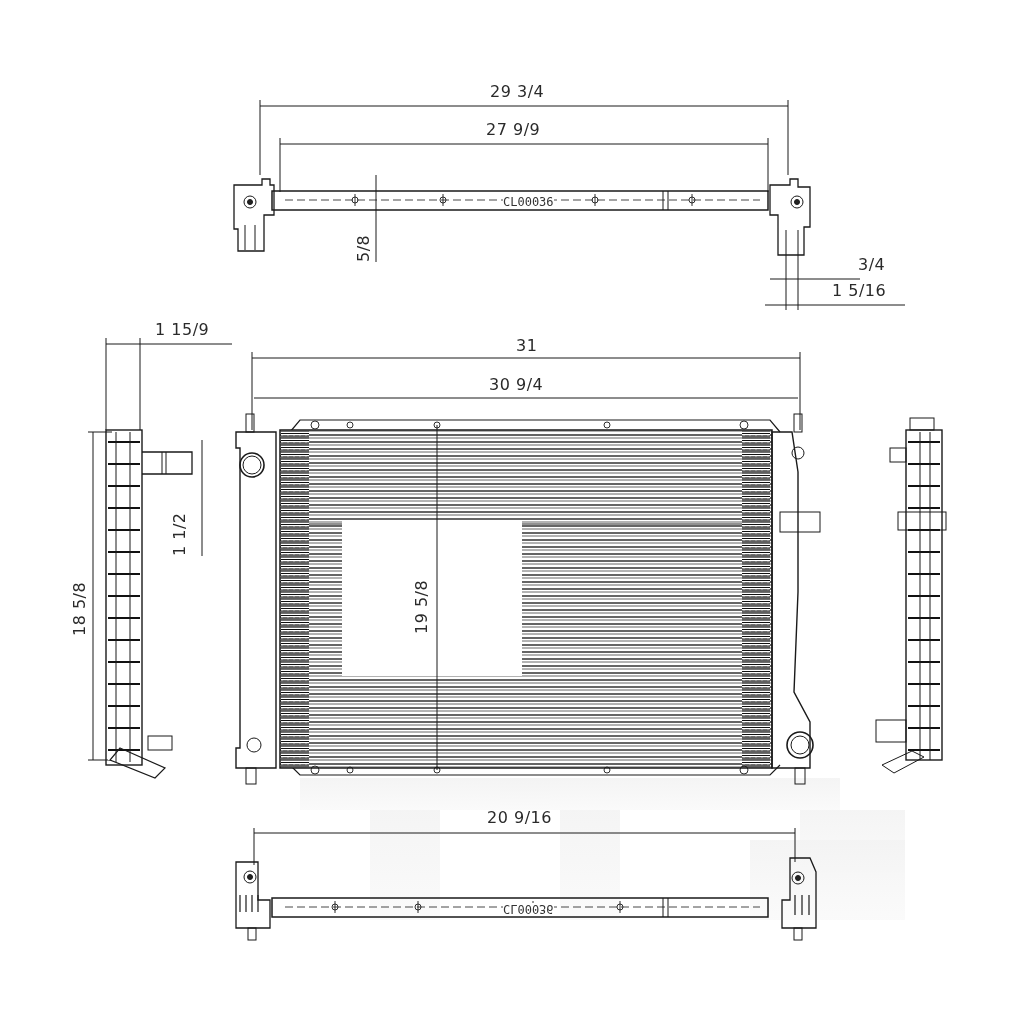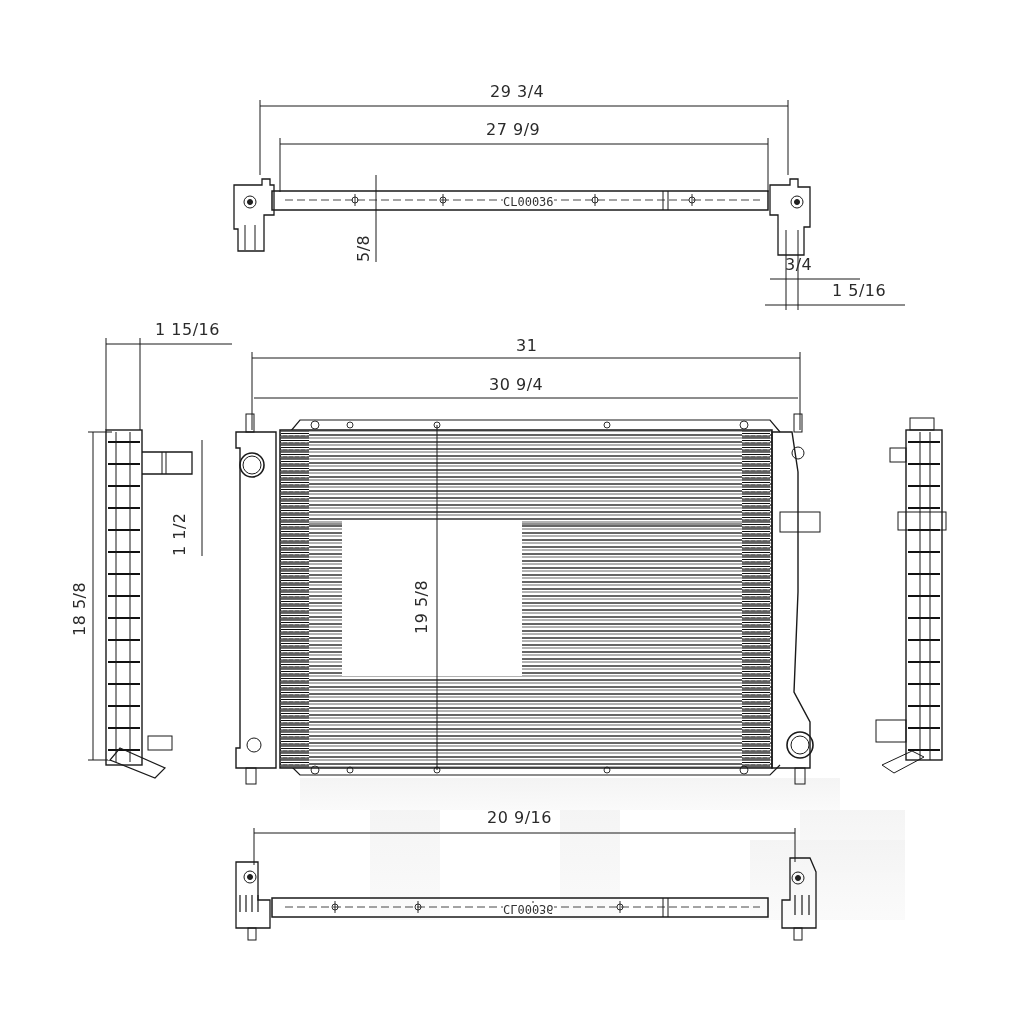--- a/index.html
+++ b/index.html
@@ -230,24 +230,24 @@
             <line x1="809" y1="895" x2="809" y2="915"></line>
           </g>
         <rect x="794" y="928" width="8" height="12"></rect>
       </g>
     </g>
   </svg>
 
   <div class="dim-label" style="left:490px;top:84px;">29 3/4</div>
   <div class="dim-label" style="left:486px;top:122px;">27 9/9</div>
   <div class="dim-label vert" style="left:356px;top:262px;">5/8</div>
-  <div class="dim-label" style="left:785px;top:257px;">3/4</div>
+  <div class="dim-label" style="left:858px;top:257px;">3/4</div>
   <div class="dim-label" style="left:832px;top:283px;text-align:right;">1 5/16</div>
 
-  <div class="dim-label" style="left:155px;top:322px;">1 15/16</div>
+  <div class="dim-label" style="left:155px;top:322px;">1 15/9</div>
   <div class="dim-label vert" style="left:72px;top:636px;">18 5/8</div>
   <div class="dim-label vert" style="left:172px;top:556px;">1 1/2</div>
 
   <div class="dim-label" style="left:516px;top:338px;">31</div>
   <div class="dim-label" style="left:489px;top:377px;">30 9/4</div>
   <div class="dim-label vert" style="left:414px;top:634px;">19 5/8</div>
 
   <div class="dim-label" style="left:487px;top:810px;">20 9/16</div>
 
   <div class="part-code" style="left:503px;top:196px;background:#fff;">CL00036</div>

